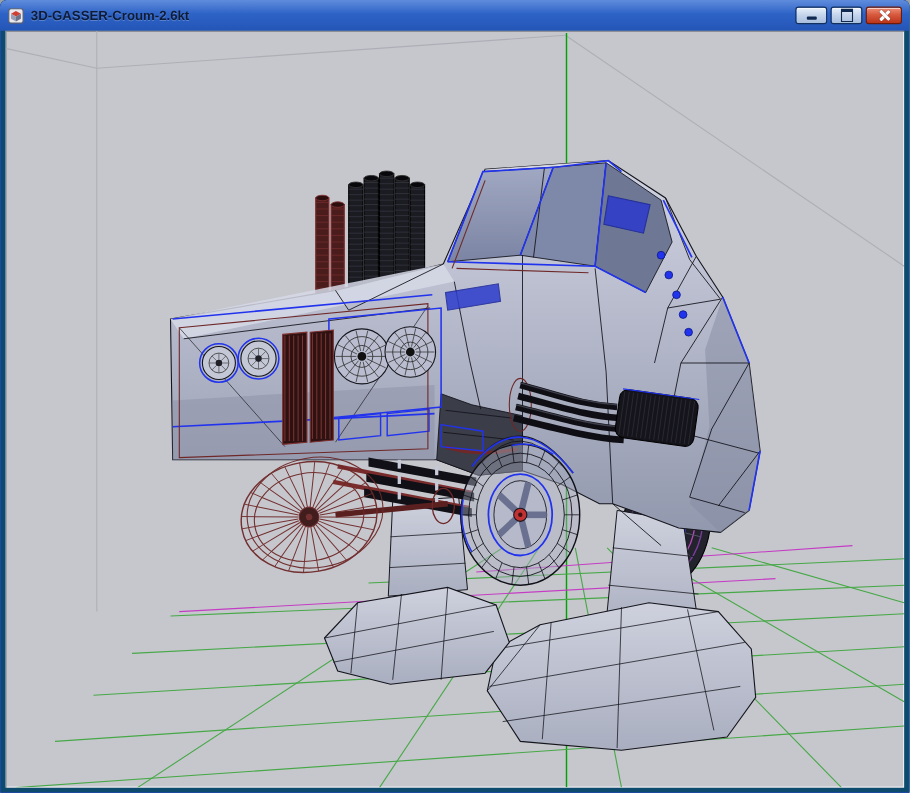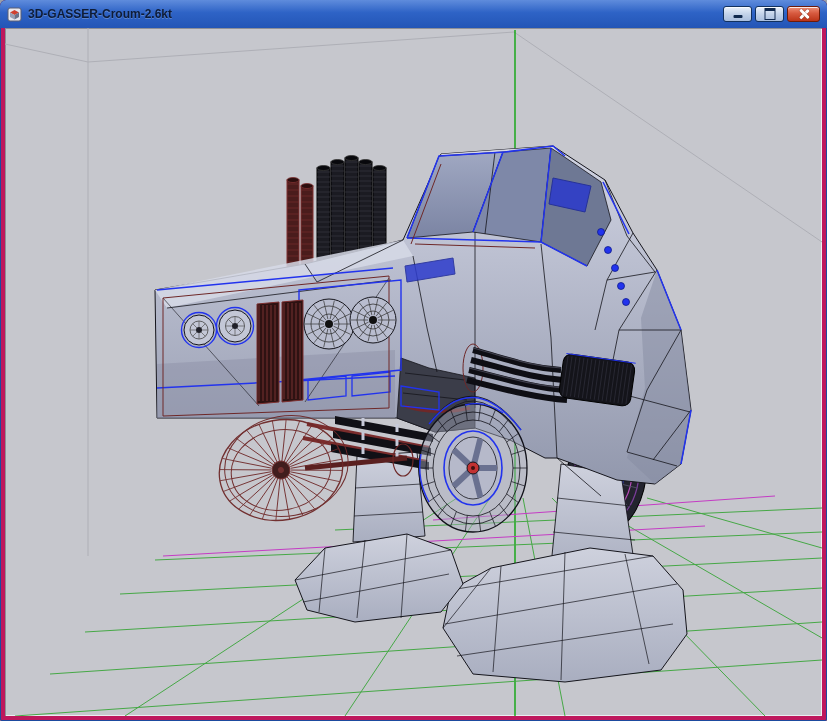--- a/index.html
+++ b/index.html
@@ -1,16 +1,16 @@
 <!DOCTYPE html>
 <html><head>
 <meta charset="utf-8">
 <style>
   html,body{margin:0;padding:0;background:#9aa0a8;font-family:"Liberation Sans",sans-serif;}
-  .window{width:827px;height:721px;background:#be185d;border-radius:6px 6px 2px 2px;
+  .window{width:827px;height:721px;background:#0c4a6e;border-radius:6px 6px 2px 2px;
           position:relative;box-shadow:inset 0 0 0 1px #1d4a9e;overflow:hidden;}
   .titlebar{height:28px;display:flex;align-items:center;padding:0 7px;
             background:linear-gradient(to bottom,#5f8cdc,#2e63c6 45%,#2355b6);
             border-radius:6px 6px 0 0;}
   .appicon{width:15px;height:15px;flex:0 0 auto;}
   .title{color:#0e1c38;font-size:12px;font-weight:bold;margin-left:6px;flex:1;
          white-space:nowrap;overflow:hidden;text-shadow:0 1px 0 rgba(255,255,255,.22);}
   .controls{display:flex;gap:3px;}
   .btn{position:relative;width:29px;height:16px;border:1px solid #12315e;border-radius:3px;
        background:linear-gradient(to bottom,#eaf1fb,#c3d3ea 50%,#a9bedd);

